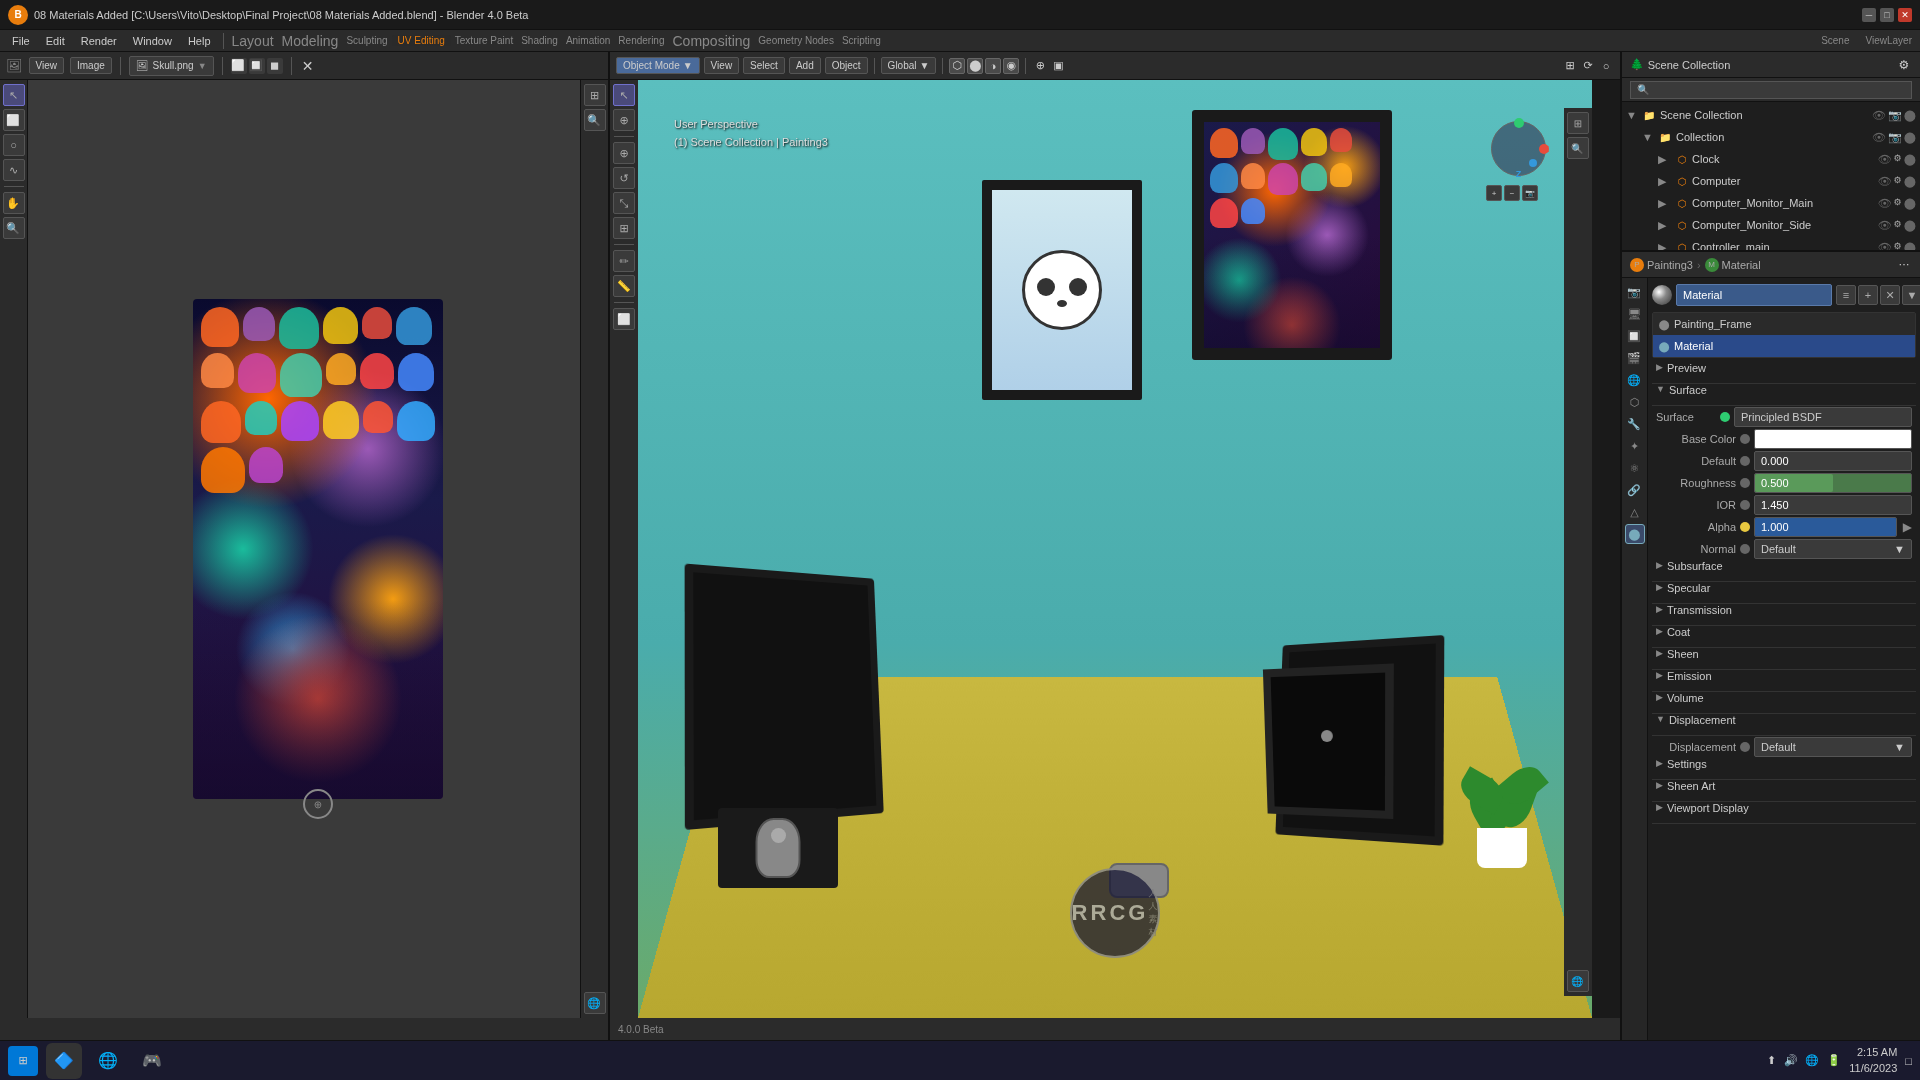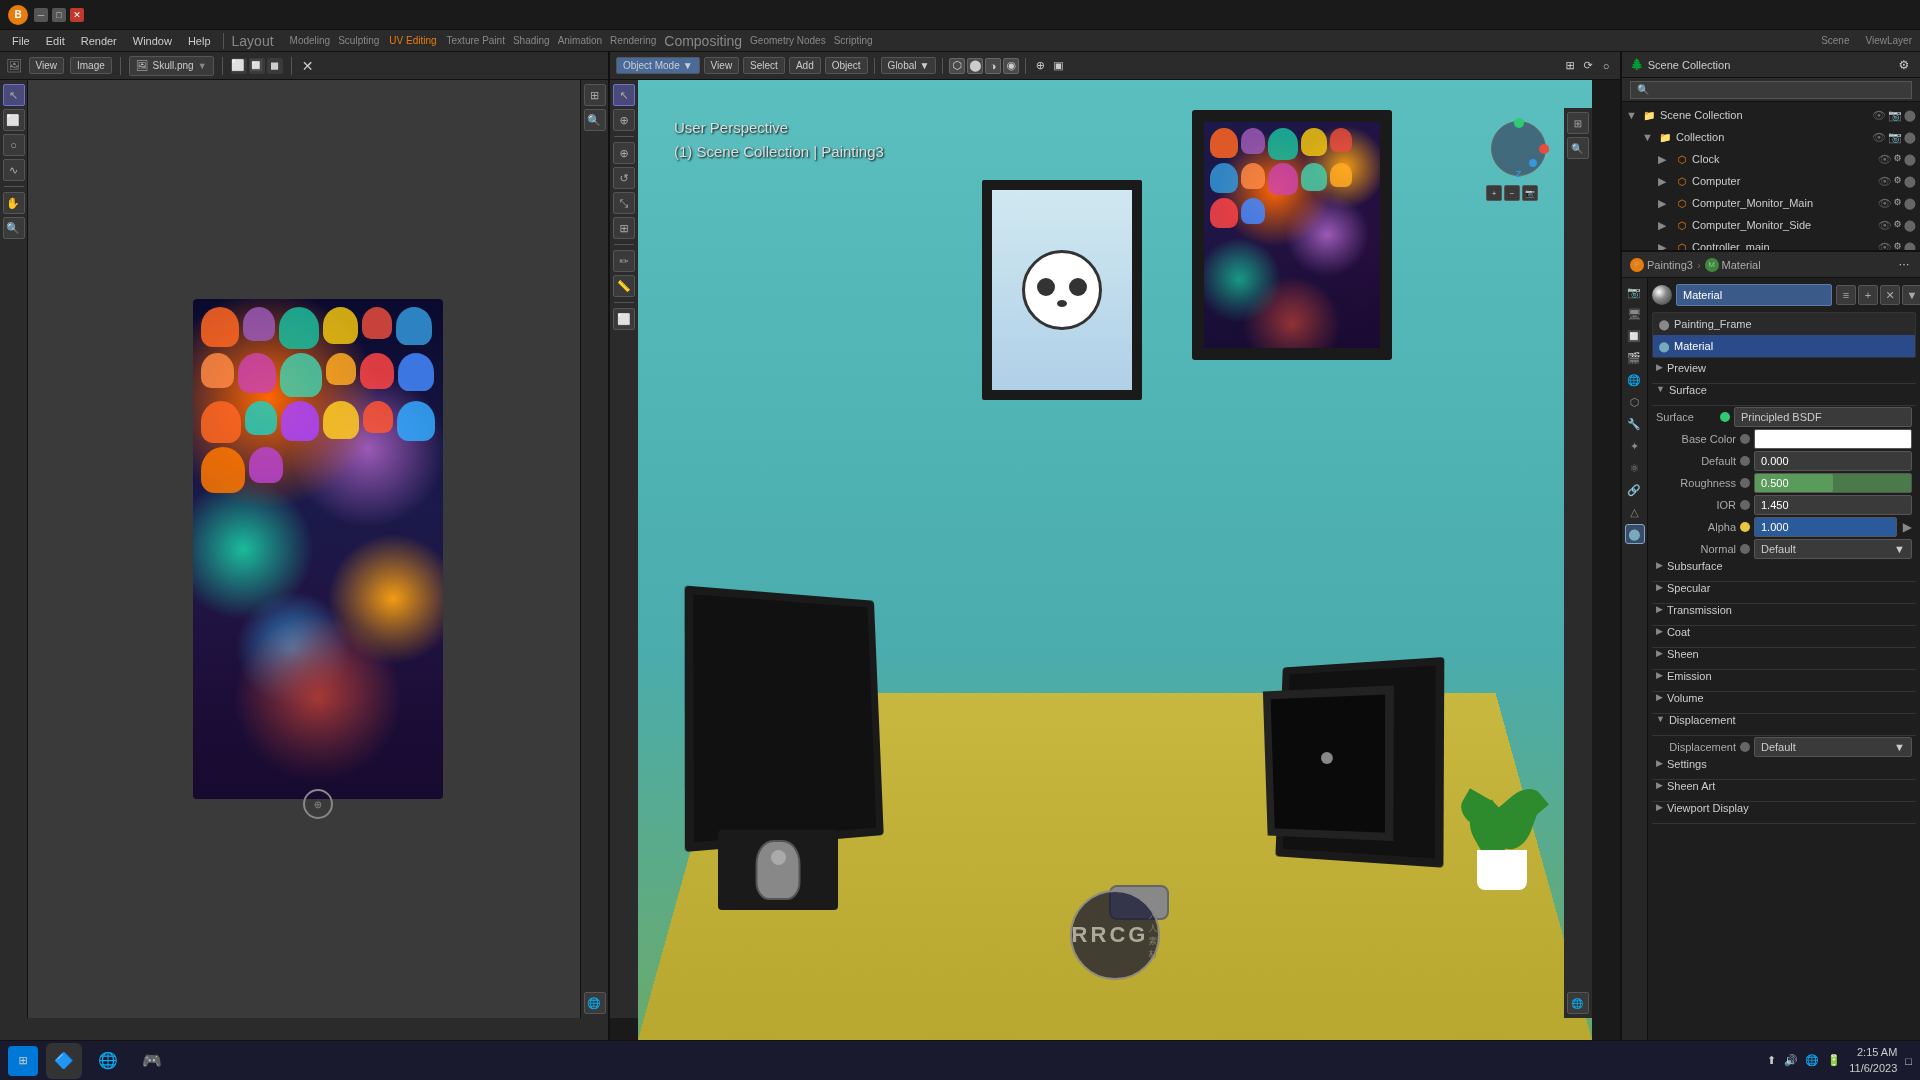--- a/index.html
+++ b/index.html
@@ -349,21 +349,21 @@
     .leaf1 { width: 35px; height: 50px; transform: rotate(-30deg); left: 5px; bottom: 0; }
     .leaf2 { width: 35px; height: 50px; transform: rotate(20deg); right: 5px; bottom: 5px; }
     .leaf3 { width: 30px; height: 45px; transform: rotate(-60deg); left: 0; bottom: 20px; }
     .leaf4 { width: 30px; height: 45px; transform: rotate(50deg); right: 0; bottom: 25px; }
 
     .viewport-info {
       position: absolute;
       top: 36px;
       left: 36px;
       color: #ddd;
-      font-size: 15px;
+      font-size: 11px;
       line-height: 1.6;
       text-shadow: 1px 1px 2px black;
     }
     .viewport-nav-gizmo {
       position: absolute;
       top: 36px;
       right: 36px;
       width: 70px;
       height: 70px;
     }
@@ -713,36 +713,37 @@
       border-radius: 2px;
     }
   </style>
 </head>
 <body>
 
 <div class="title-bar">
   <div class="title-bar-icon">
     <span>B</span>
   </div>
+  <span class="title-text">08 Materials Added [C:\Users\Vito\Desktop\Final Project\08 Materials Added.blend] - Blender 4.0 Beta</span>
   <div class="title-controls">
     <button class="title-btn min">─</button>
     <button class="title-btn max">□</button>
     <button class="title-btn close">✕</button>
   </div>
 </div>
 
 <div class="menu-bar">
   <span class="menu-item">File</span>
   <span class="menu-item">Edit</span>
   <span class="menu-item">Render</span>
   <span class="menu-item">Window</span>
   <span class="menu-item">Help</span>
   <div style="width:1px;height:16px;background:#555;margin:0 4px;"></div>
   <span style="color:#888;font-size:14px;padding:0 4px;">Layout</span>
-  <span style="color:#888;font-size:10px;padding:0 4px;margin-left:8px;">Modeling</span>
+  <span style="color:#888;font-size:14px;padding:0 4px;">Modeling</span>
   <span style="color:#888;font-size:10px;padding:0 4px;">Sculpting</span>
   <span style="color:#e87d0d;font-size:10px;padding:0 6px;background:#2a2a2a;border-radius:2px 2px 0 0;text-align:center;">UV Editing</span>
   <span style="color:#888;font-size:10px;padding:0 4px;">Texture Paint</span>
   <span style="color:#888;font-size:10px;padding:0 4px;">Shading</span>
   <span style="color:#888;font-size:10px;padding:0 4px;">Animation</span>
   <span style="color:#888;font-size:10px;padding:0 4px;">Rendering</span>
   <span style="color:#888;font-size:14px;padding:0 4px;">Compositing</span>
   <span style="color:#888;font-size:10px;padding:0 4px;">Geometry Nodes</span>
   <span style="color:#888;font-size:10px;padding:0 4px;">Scripting</span>
   <div style="flex:1;"></div>
@@ -983,20 +984,23 @@
       </div>
 
       <div style="position:absolute;bottom:60px;left:50%;transform:translateX(-50%);pointer-events:none;opacity:0.85;">
         <div style="width:90px;height:90px;background:rgba(20,20,50,0.85);border-radius:50%;display:flex;flex-direction:row;align-items:center;justify-content:center;border:2px solid #888;">
           <div style="font-size:22px;color:#aaa;font-weight:bold;letter-spacing:3px;">RRCG</div>
           <div style="font-size:9px;color:#777;letter-spacing:1px;">人人素材</div>
         </div>
       </div>
     </div>
 
+    <div class="viewport-bottom">
+      <span>4.0.0 Beta</span>
+    </div>
   </div>
 
   <div class="right-panel">
 
     <div class="outliner">
       <div class="outliner-header">
         <span style="margin-right:4px;">🌲</span>
         <span>Scene Collection</span>
         <div style="flex:1;"></div>
         <div class="icon-sq" style="font-size:12px;">⚙</div>

